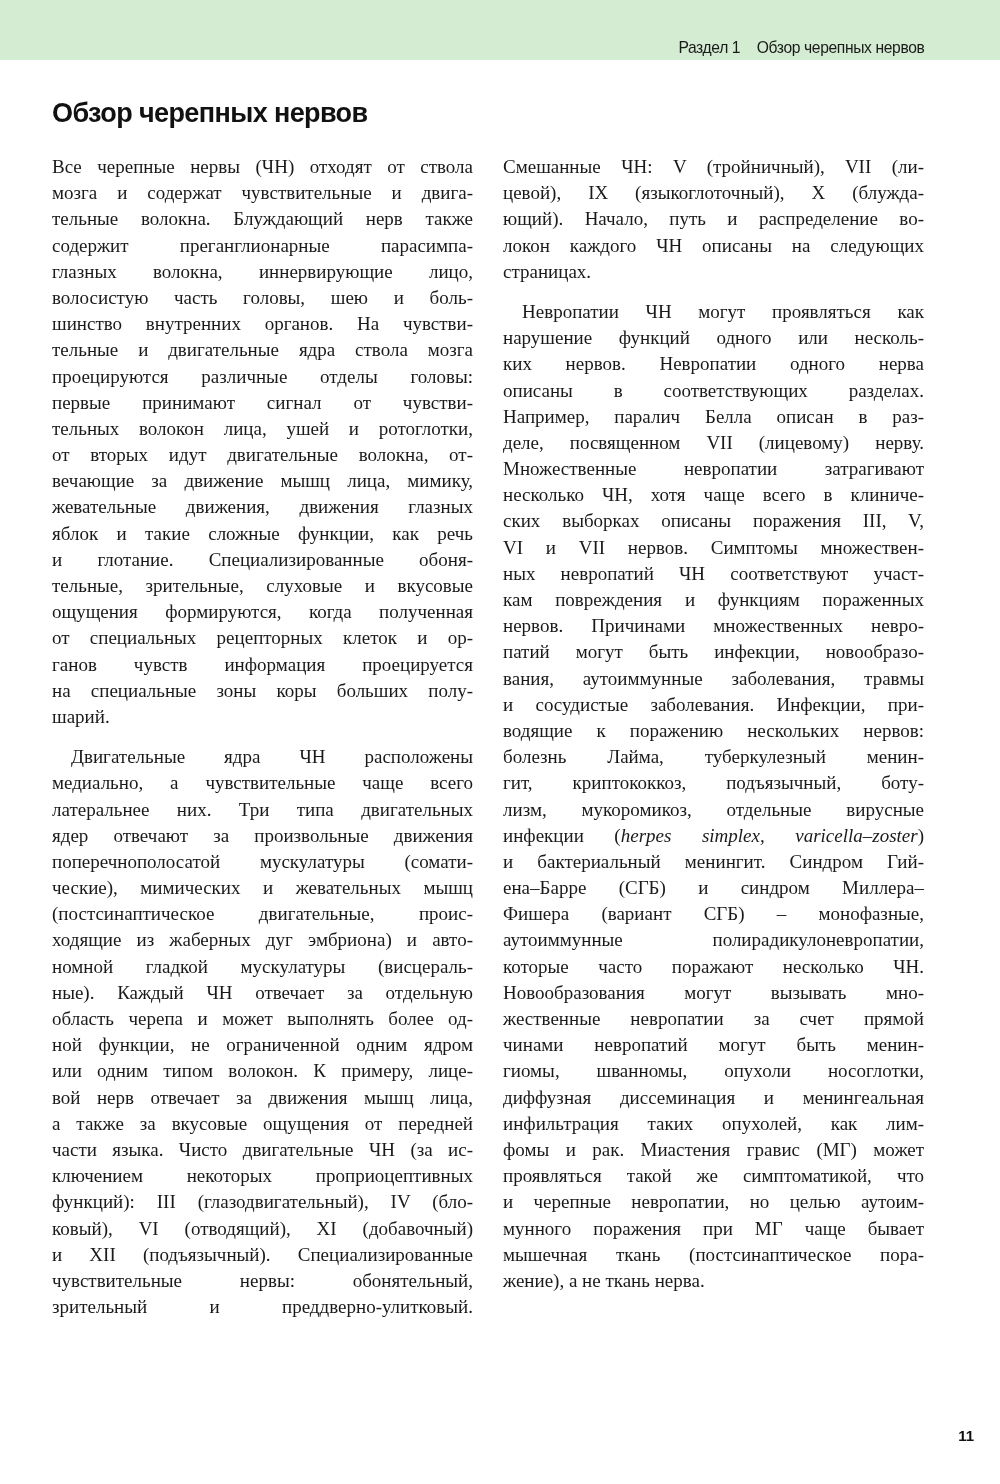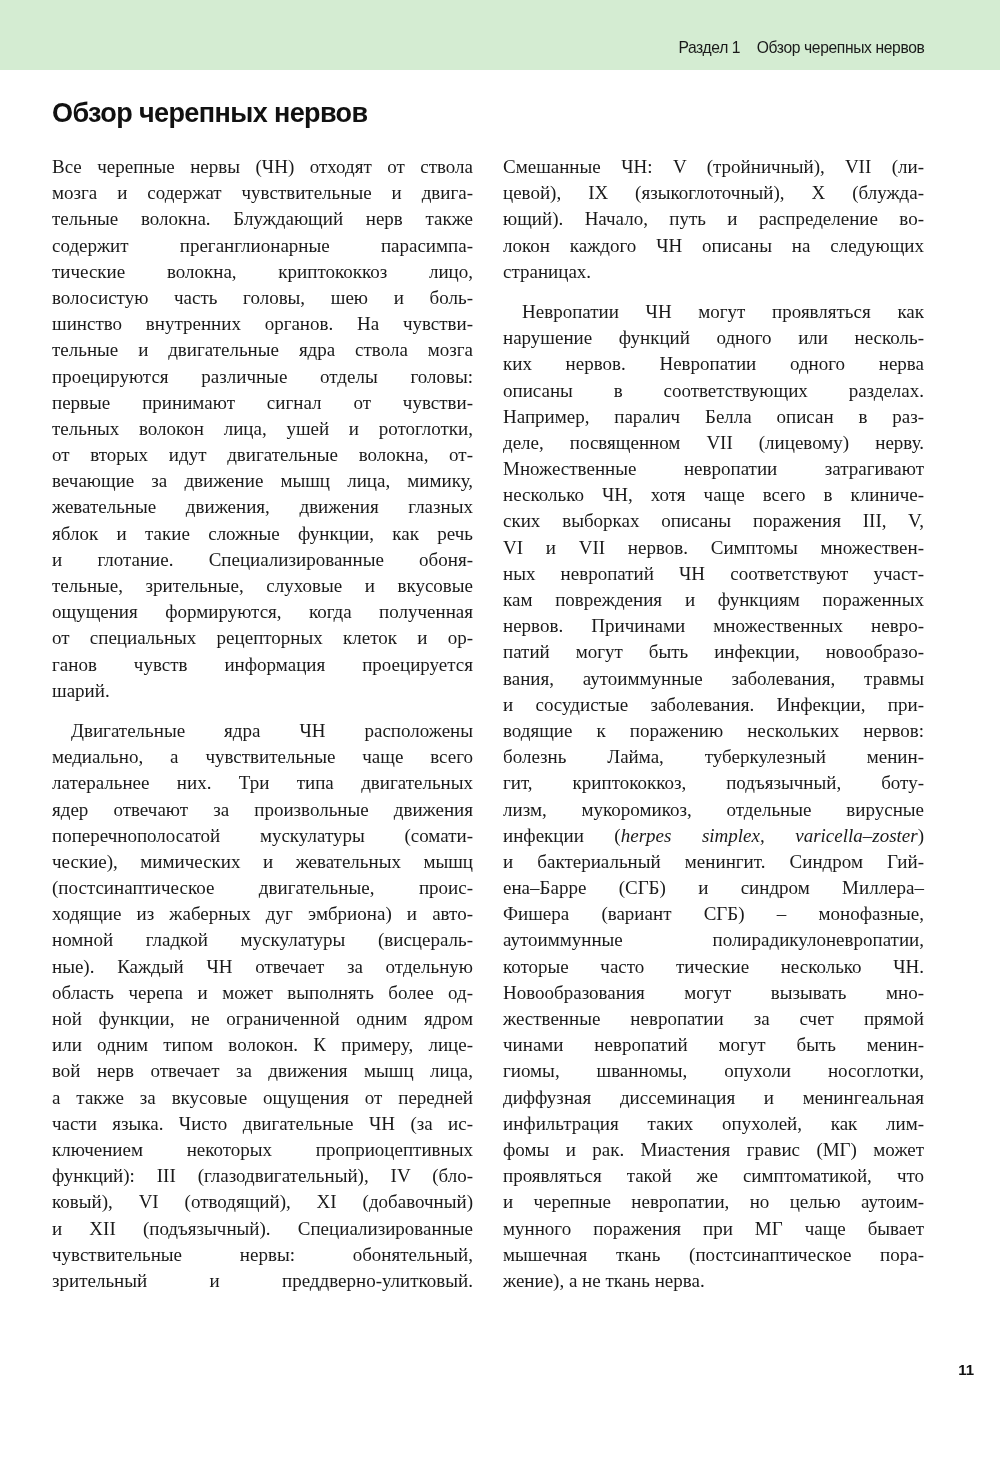--- a/index.html
+++ b/index.html
@@ -1,21 +1,21 @@
 <!DOCTYPE html>
 <html><head>
 <meta charset="utf-8">
 <style>
   html, body { margin: 0; padding: 0; }
   body {
     width: 1000px; height: 1484px; background: #ffffff; position: relative; overflow: hidden;
     font-family: "Liberation Serif", serif; color: #1a1a1a;
   }
   .header-band {
-    position: absolute; left: 0; top: 0; width: 1000px; height: 70px;
+    position: absolute; left: 0; top: 0; width: 1000px; height: 60px;
     background: #d4ecd2;
   }
   .running-head {
     position: absolute; right: 76px; top: 38px;
     font-family: "Liberation Sans", sans-serif; font-size: 17px; color: #1a1a1a;
     letter-spacing: -0.4px; transform: scaleX(0.92); transform-origin: right center;
   }
   .running-head .section-no { margin-right: 18px; }
   .page-title {
     position: absolute; left: 52px; top: 98px; margin: 0;
@@ -28,57 +28,58 @@
   }
   .col-left { left: 52px; }
   .col-right { left: 503px; }
   .line {
     display: block; height: 26.2px; white-space: nowrap;
     text-align: justify; text-align-last: justify; overflow: visible;
   }
   .line.last { text-align-last: left; }
   .line.indent { padding-left: 19px; margin-top: 14px; }
   .page-number {
-    position: absolute; right: 26px; top: 1361px;
+    position: absolute; right: 26px; top: 1427px;
     font-family: "Liberation Sans", sans-serif; font-weight: bold; font-size: 15px; color: #111;
   }
   i { font-style: italic; }
 </style>
 </head>
 <body>
 
 <div class="header-band">
   <div class="running-head">
     <span class="section-no">Раздел 1</span><span>Обзор черепных нервов</span>
   </div>
 </div>
 
 <h1 class="page-title">Обзор черепных нервов</h1>
 
 <div class="column col-left">
   <span class="line">Все черепные нервы (ЧН) отходят от ствола</span>
   <span class="line">мозга и содержат чувствительные и двига-</span>
   <span class="line">тельные волокна. Блуждающий нерв также</span>
   <span class="line">содержит преганглионарные парасимпа-</span>
-  <span class="line">тические волокна, криптококкоз лицо,</span>
+  <span class="line">глазных волокна, иннервирующие лицо,</span>
   <span class="line">волосистую часть головы, шею и боль-</span>
   <span class="line">шинство внутренних органов. На чувстви-</span>
   <span class="line">тельные и двигательные ядра ствола мозга</span>
   <span class="line">проецируются различные отделы головы:</span>
   <span class="line">первые принимают сигнал от чувстви-</span>
   <span class="line">тельных волокон лица, ушей и ротоглотки,</span>
   <span class="line">от вторых идут двигательные волокна, от-</span>
   <span class="line">вечающие за движение мышц лица, мимику,</span>
   <span class="line">жевательные движения, движения глазных</span>
   <span class="line">яблок и такие сложные функции, как речь</span>
   <span class="line">и глотание. Специализированные обоня-</span>
   <span class="line">тельные, зрительные, слуховые и вкусовые</span>
   <span class="line">ощущения формируются, когда полученная</span>
   <span class="line">от специальных рецепторных клеток и ор-</span>
   <span class="line">ганов чувств информация проецируется</span>
+  <span class="line">на специальные зоны коры больших полу-</span>
   <span class="line last">шарий.</span>
   <span class="line indent">Двигательные ядра ЧН расположены</span>
   <span class="line">медиально, а чувствительные чаще всего</span>
   <span class="line">латеральнее них. Три типа двигательных</span>
   <span class="line">ядер отвечают за произвольные движения</span>
   <span class="line">поперечнополосатой мускулатуры (сомати-</span>
   <span class="line">ческие), мимических и жевательных мышц</span>
   <span class="line">(постсинаптическое двигательные, проис-</span>
   <span class="line">ходящие из жаберных дуг эмбриона) и авто-</span>
   <span class="line">номной гладкой мускулатуры (висцераль-</span>
@@ -121,21 +122,21 @@
   <span class="line">и сосудистые заболевания. Инфекции, при-</span>
   <span class="line">водящие к поражению нескольких нервов:</span>
   <span class="line">болезнь Лайма, туберкулезный менин-</span>
   <span class="line">гит, криптококкоз, подъязычный, боту-</span>
   <span class="line">лизм, мукоромикоз, отдельные вирусные</span>
   <span class="line"><span>инфекции (</span><i>herpes simplex, varicella–zoster</i><span>)</span></span>
   <span class="line">и бактериальный менингит. Синдром Гий-</span>
   <span class="line">ена–Барре (СГБ) и синдром Миллера–</span>
   <span class="line">Фишера (вариант СГБ) – монофазные,</span>
   <span class="line">аутоиммунные полирадикулоневропатии,</span>
-  <span class="line">которые часто тические несколько ЧН.</span>
+  <span class="line">которые часто поражают несколько ЧН.</span>
   <span class="line">Новообразования могут вызывать мно-</span>
   <span class="line">жественные невропатии за счет прямой</span>
   <span class="line">чинами невропатий могут быть менин-</span>
   <span class="line">гиомы, шванномы, опухоли носоглотки,</span>
   <span class="line">диффузная диссеминация и менингеальная</span>
   <span class="line">инфильтрация таких опухолей, как лим-</span>
   <span class="line">фомы и рак. Миастения гравис (МГ) может</span>
   <span class="line">проявляться такой же симптоматикой, что</span>
   <span class="line">и черепные невропатии, но целью аутоим-</span>
   <span class="line">мунного поражения при МГ чаще бывает</span>

